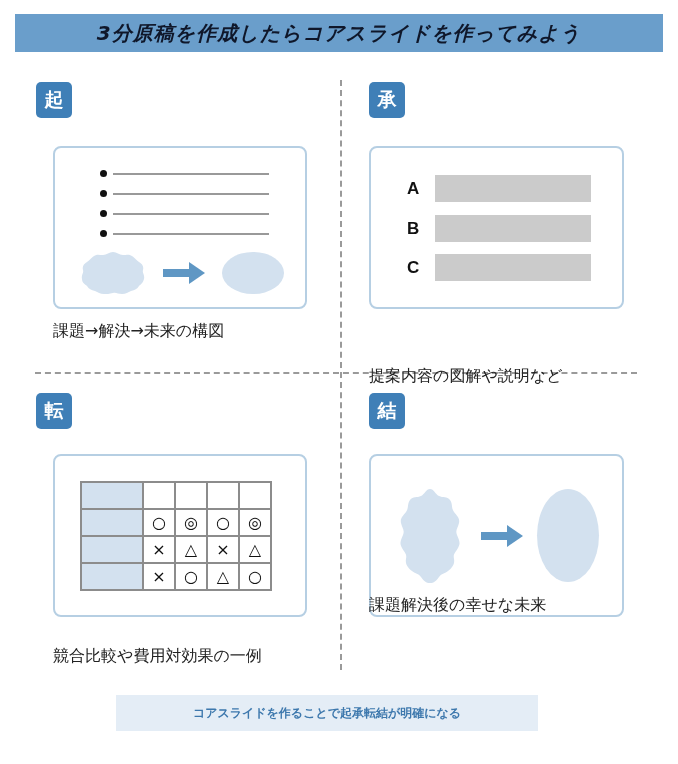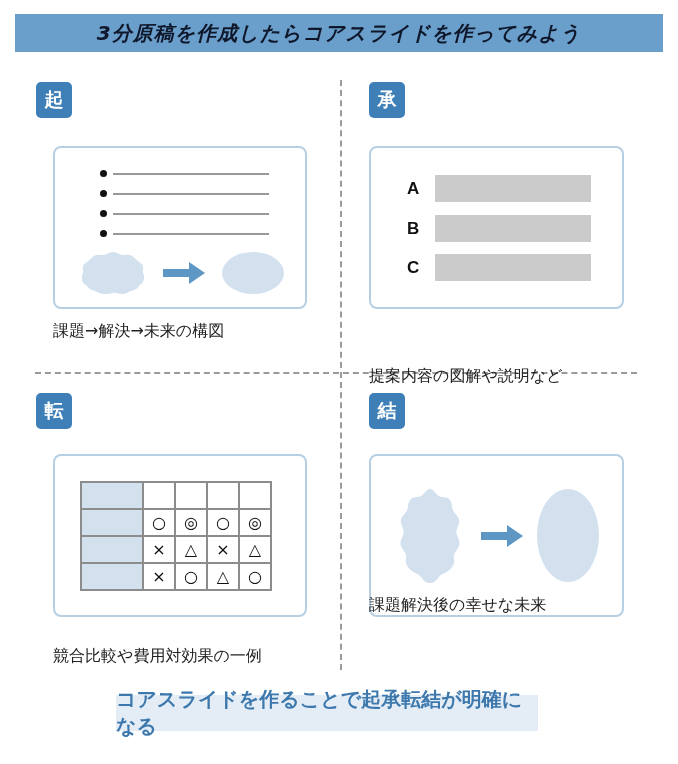--- a/index.html
+++ b/index.html
@@ -20,21 +20,21 @@
   .bullet { position:absolute; width:7px; height:7px; border-radius:50%; background:#111; }
   .bline { position:absolute; height:2px; background:#999; }
   .abc-label { position:absolute; font-size:17px; font-weight:bold; color:#111; font-family:"Liberation Sans", sans-serif; }
   .abc-bar { position:absolute; background:#cbcbcb; }
   .ellipse { position:absolute; border-radius:50%; background:#d3e1ef; }
   .cmp-table { position:absolute; border-collapse:collapse; }
   .cmp-table td { border:2px solid #8c8c8c; width:30px; height:25px; padding:0; text-align:center;
                   font-size:16px; color:#111; line-height:1; }
   .cmp-table td.head { background:#d3e1ef; width:60px; }
   .footer { position:absolute; left:116px; top:695px; width:422px; height:36px;
-            background:#e4edf6; color:#3d78ad; font-size:20px; font-weight:bold;
+            background:#e4edf6; color:#3d78ad; font-size:12px; font-weight:bold;
             display:flex; align-items:center; justify-content:center; }
 </style>
 </head>
 <body>
 
 <div class="title-bar">3分原稿を作成したらコアスライドを作ってみよう</div>
 
 <div class="vdash"></div>
 <div class="hdash"></div>
 

